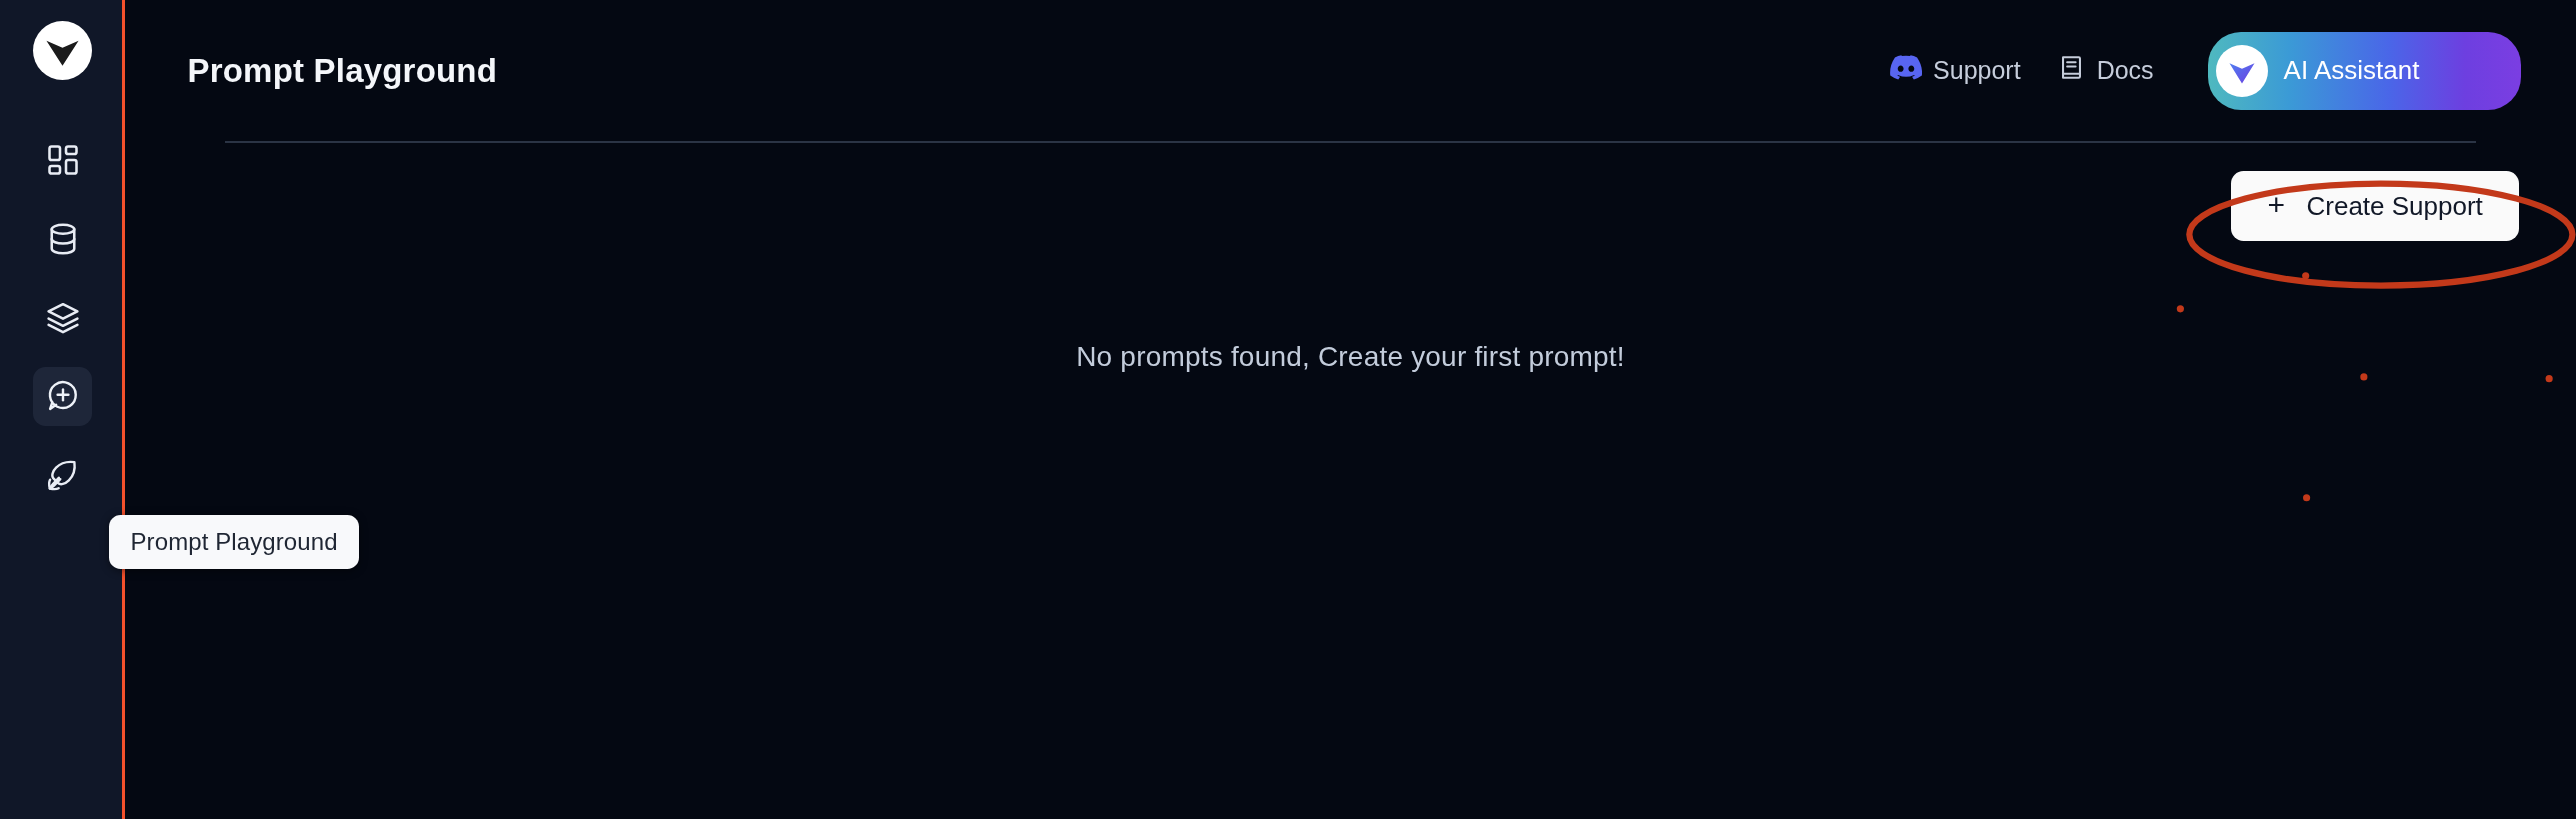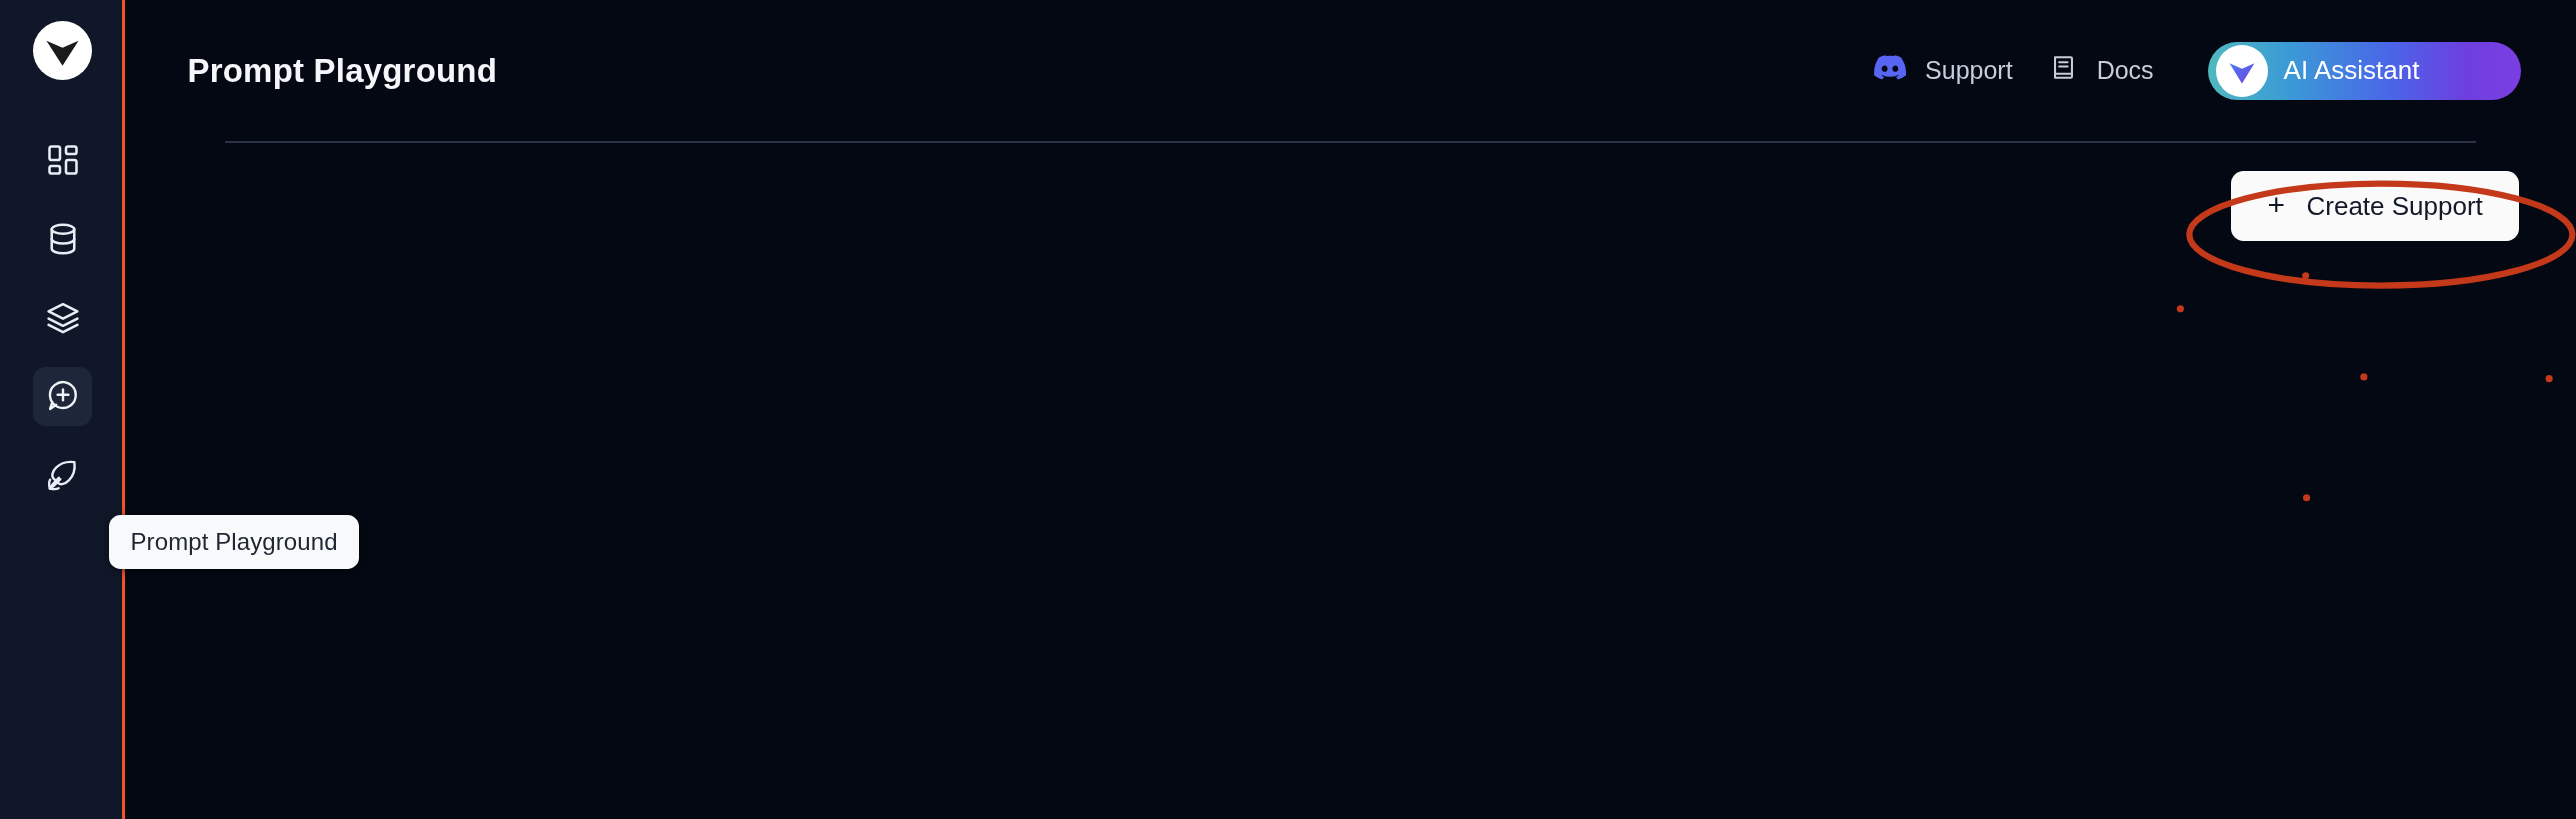--- a/index.html
+++ b/index.html
@@ -113,30 +113,30 @@
     letter-spacing: 0.2px;
   }
   #topbar-right {
     display: flex;
     align-items: center;
     gap: 0px;
   }
   .top-link {
     display: flex;
     align-items: center;
-    gap: 19px;
+    gap: 11px;
     color: #c6cddb;
     font-size: 25px;
     cursor: pointer;
     padding: 9px 18px;
   }
   .top-link span.lbl { line-height: 1; }
   #ai-assistant-btn {
     margin-left: 36px;
-    height: 58px;
+    height: 78px;
     min-width: 313px;
     border-radius: 33px;
     background: linear-gradient(90deg, #4fb9bf 0%, #3b9ad6 26%, #4a66e8 58%, #6d3fe0 82%, #7b3ee2 100%);
     display: flex;
     align-items: center;
     gap: 16px;
     padding: 0 34px 0 8px;
     cursor: pointer;
     border: none;
   }
@@ -337,20 +337,21 @@
 
     <section id="content">
 
       <div id="action-row">
         <button id="create-prompt-btn">
           <span class="plus-glyph">+</span>
           <span>Create Support</span>
         </button>
       </div>
 
+      <div id="empty-state">No prompts found, Create your first prompt!</div>
 
     </section>
   </main>
 
   <svg id="annot-layer" viewBox="0 0 2878 916" width="2576" height="820">
     <ellipse id="annot-ellipse" cx="2660" cy="262" rx="214" ry="57" fill="none" stroke="#c3391a" stroke-width="7"></ellipse>
     <g id="annot-dots">
         <circle cx="2436" cy="345" r="4" fill="#c3391a"></circle>
         <circle cx="2641" cy="421" r="4" fill="#c3391a"></circle>
         <circle cx="2576" cy="308" r="4" fill="#c3391a"></circle>

